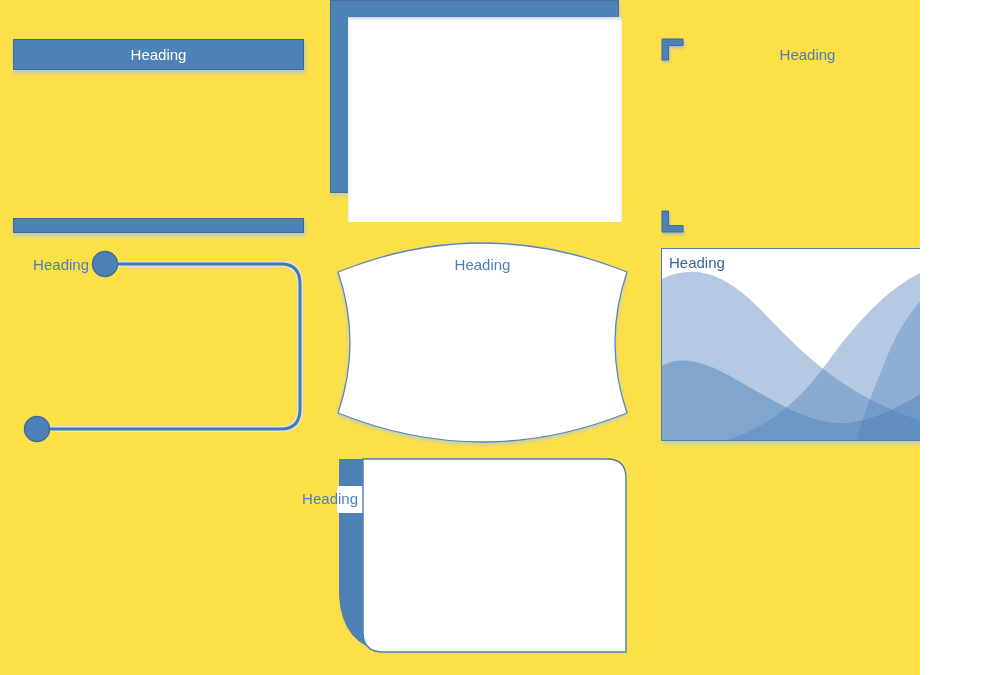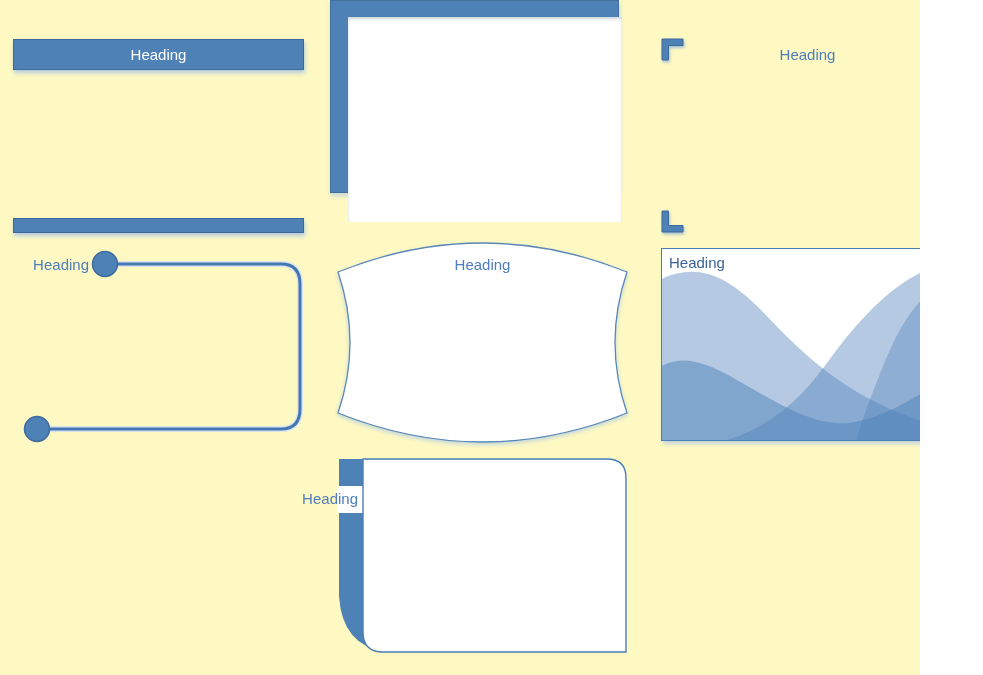--- a/index.html
+++ b/index.html
@@ -1,17 +1,17 @@
 <!DOCTYPE html>
 <html><head>
 <meta charset="utf-8">
 <style>
   html,body{margin:0;padding:0;background:#fff;}
   body{font-family:"Liberation Sans", sans-serif;}
-  #canvas{position:relative;width:920px;height:675px;background:#fef9c3;overflow:hidden;}
+  #canvas{position:relative;width:920px;height:675px;background:#fde047;overflow:hidden;}
   .heading{font-size:15px;color:#4E7DBD;position:absolute;white-space:nowrap;}
   .heading.center{text-align:center;}
   .heading.right{text-align:right;}
   .panel{position:absolute;}
 
   
   .bar{position:absolute;background:#4E81B6;border:1px solid #3D6999;
        box-shadow:1px 3px 4px rgba(164,195,228,0.85);box-sizing:border-box;}
   .bar-header{left:13px;top:39px;width:291px;height:31px;color:#fff;
        display:flex;align-items:center;justify-content:center;font-size:15px;}

